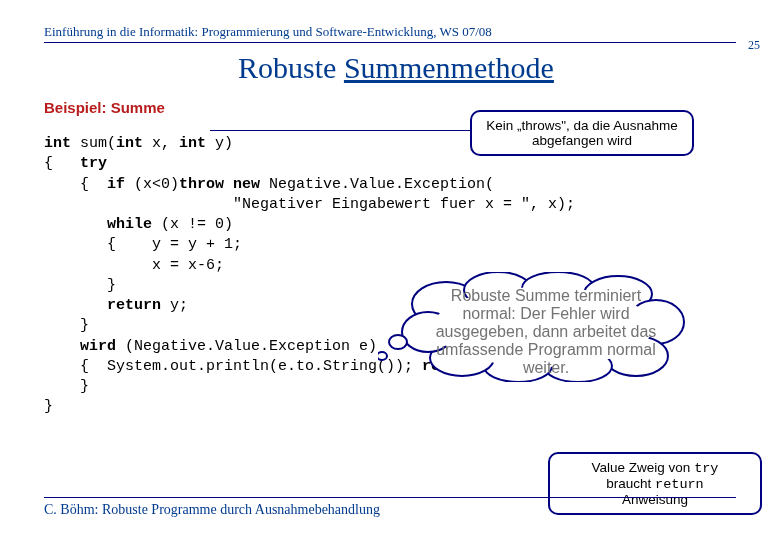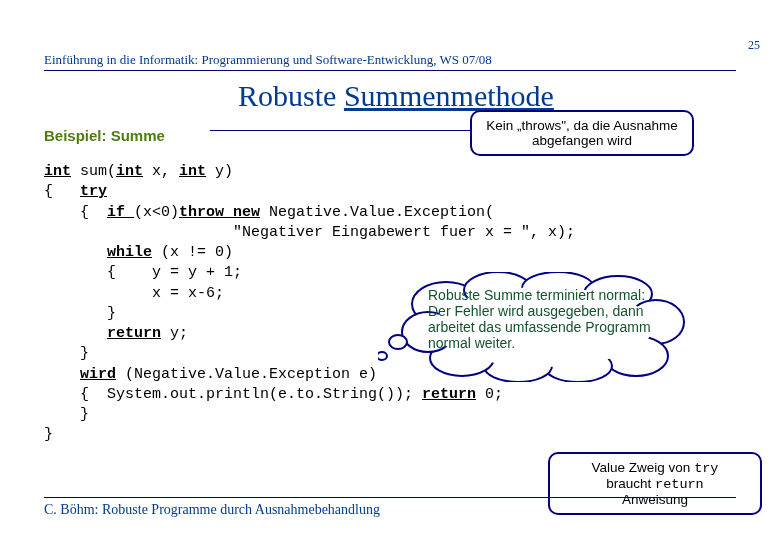--- a/index.html
+++ b/index.html
@@ -9,21 +9,20 @@
     height: 540px;
     font-family: "Times New Roman", serif;
     background: #fff;
     position: relative;
     overflow: hidden;
   }
   .header-line {
     font-size: 13px;
     color: #003b8f;
     padding: 24px 44px 2px 44px;
-    margin-top: 28px;
   }
   hr.top-rule, hr.bottom-rule {
     border: none;
     border-top: 1px solid #000080;
     margin: 0 44px;
   }
   .page-num {
     position: absolute;
     top: 38px;
     right: 20px;
@@ -33,34 +32,34 @@
   .title {
     text-align: center;
     font-size: 30px;
     color: #003b8f;
     margin: 8px 0 14px 12px;
   }
   .title .u { text-decoration: underline; }
   .subtitle {
     font-size: 15px;
     font-weight: bold;
-    color: #4d7c0f;
+    color: #b91c1c;
     padding-left: 44px;
     font-family: Arial, sans-serif;
     margin-bottom: 18px;
   }
   .code {
     font-family: "Courier New", monospace;
     font-size: 15px;
     white-space: pre;
     padding-left: 44px;
     line-height: 1.35;
     color: #000;
   }
-  .kw { font-weight: bold; text-decoration: underline; }
+  .kw { font-weight: bold; }
   .callout {
     position: absolute;
     background: #fff;
     border: 2px solid #000080;
     border-radius: 10px;
     font-family: Arial, sans-serif;
     font-size: 13.5px;
     text-align: center;
     padding: 6px 10px;
     color: #000;
@@ -81,22 +80,23 @@
     left: 378px;
     width: 310px;
     height: 110px;
   }
   .cloud-text {
     position: absolute;
     top: 15px;
     left: 50px;
     width: 236px;
     font-family: Arial, sans-serif;
-    font-size: 14px;
-    color: #14532d;
+    font-size: 16px;
+    text-align: center;
+    color: #737373;
     z-index: 2;
   }
   .connector {
     position: absolute;
     border-top: 1px solid #000080;
   }
   .conn1 {
     top: 130px;
     left: 210px;
     width: 260px;

